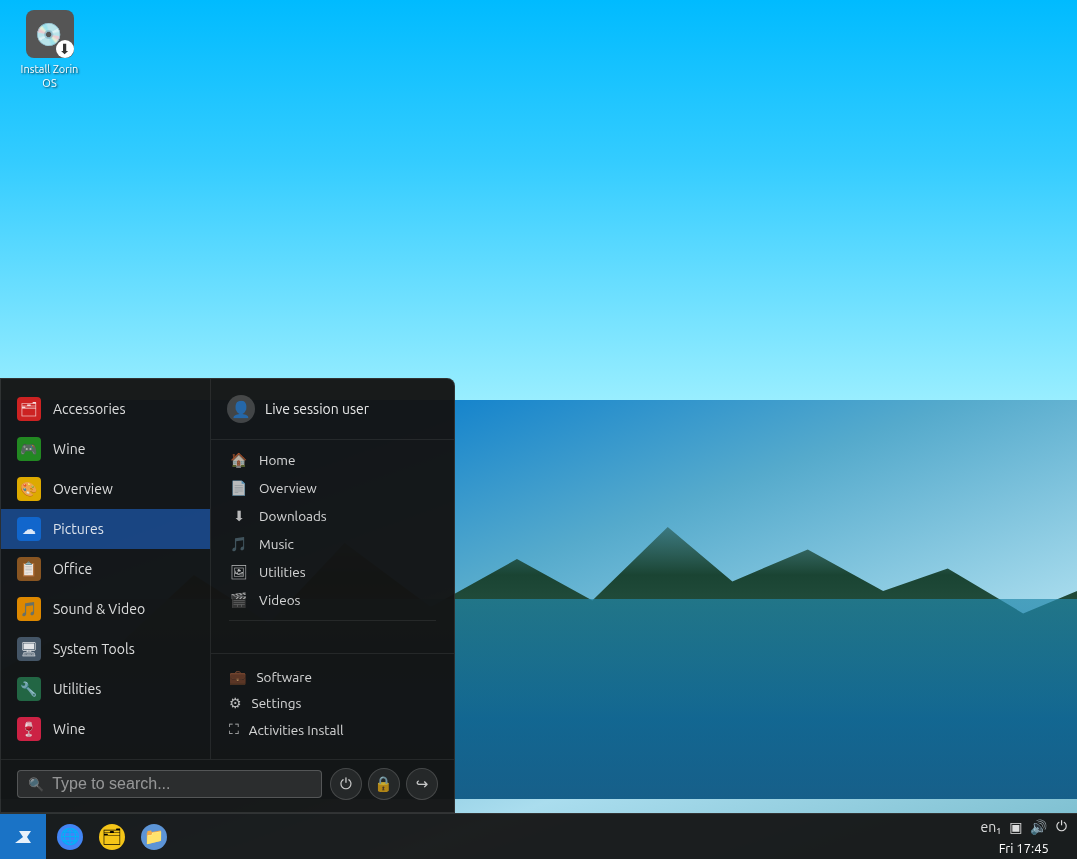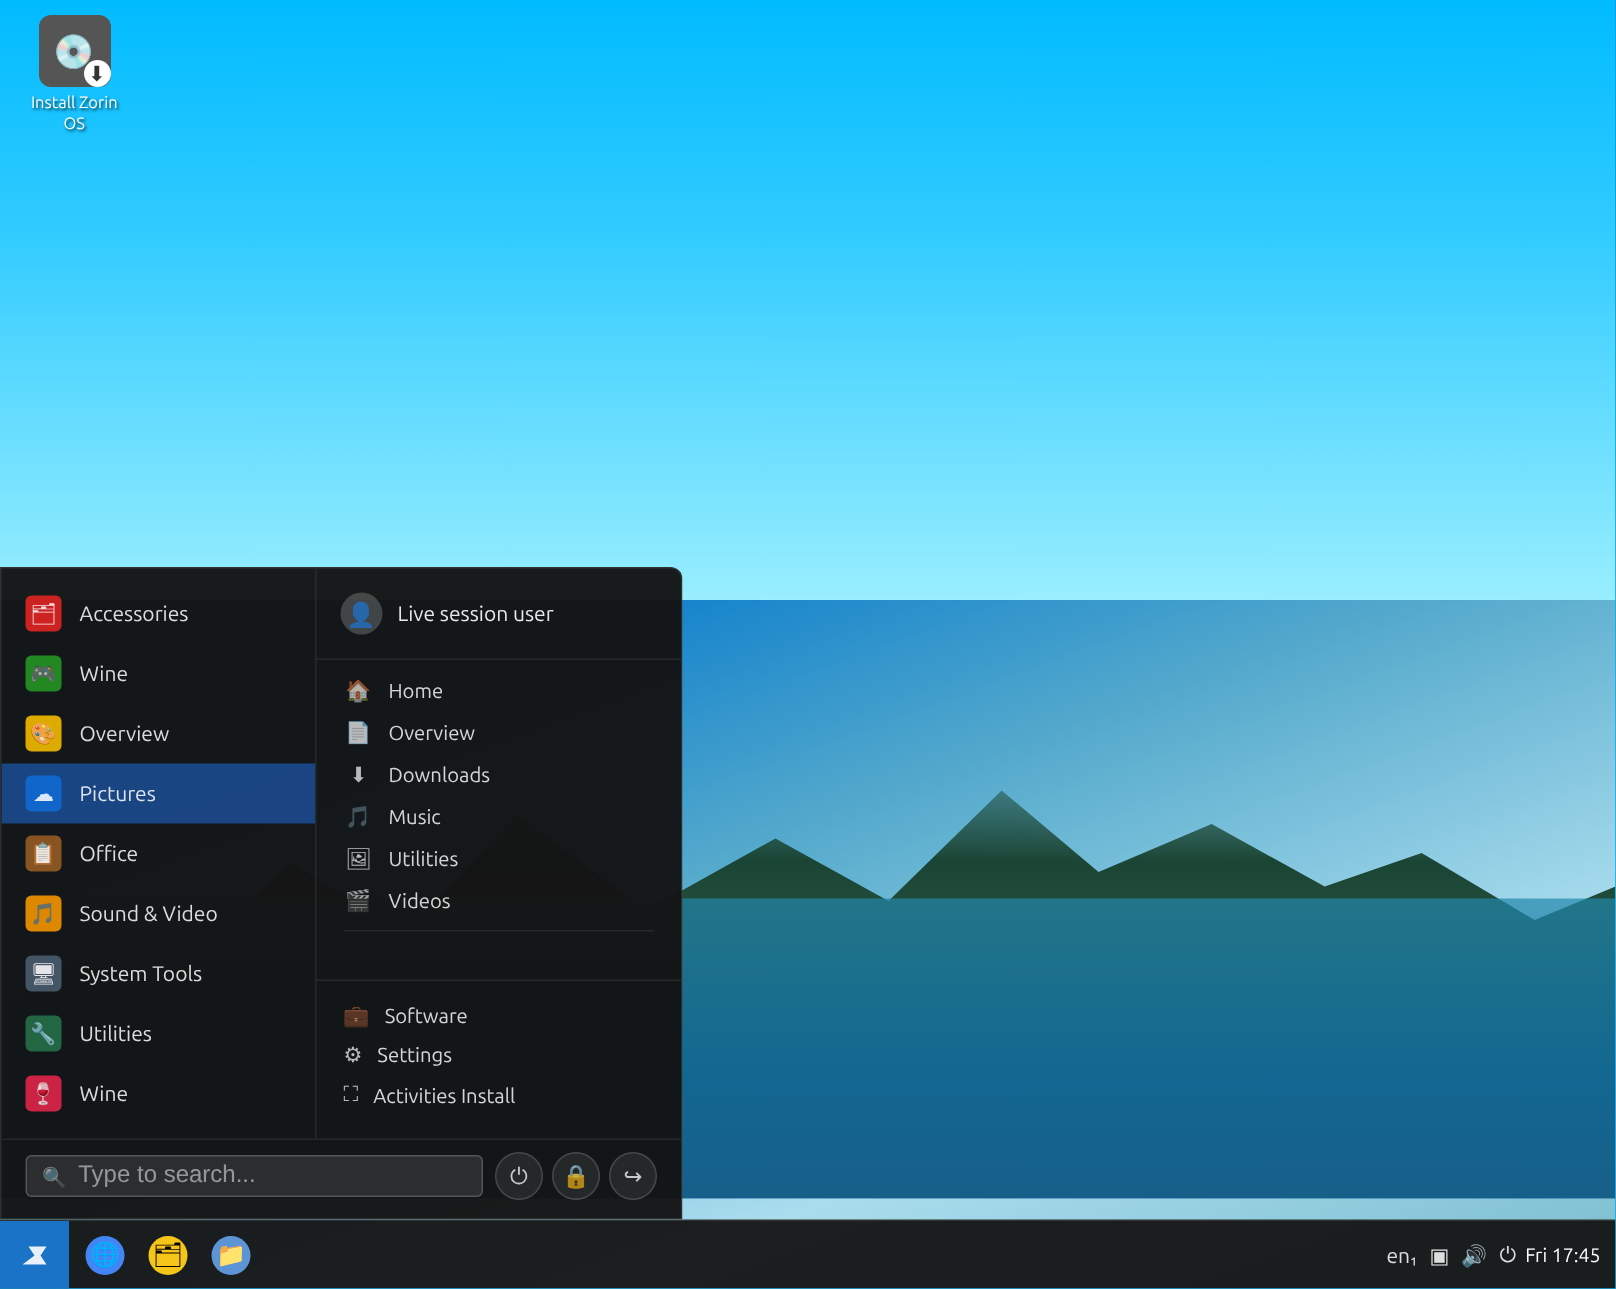--- a/index.html
+++ b/index.html
@@ -139,20 +139,21 @@
       justify-content: center;
       font-size: 16px;
     }
     .taskbar-right {
       display: flex;
       align-items: center;
       gap: 6px;
       padding-right: 10px;
       color: white;
       font-size: 13px;
+      flex-direction: column;
     }
     .taskbar-tray {
       display: flex;
       align-items: center;
       gap: 8px;
     }
     .tray-icon {
       color: rgba(255,255,255,0.85);
       font-size: 14px;
       cursor: pointer;

